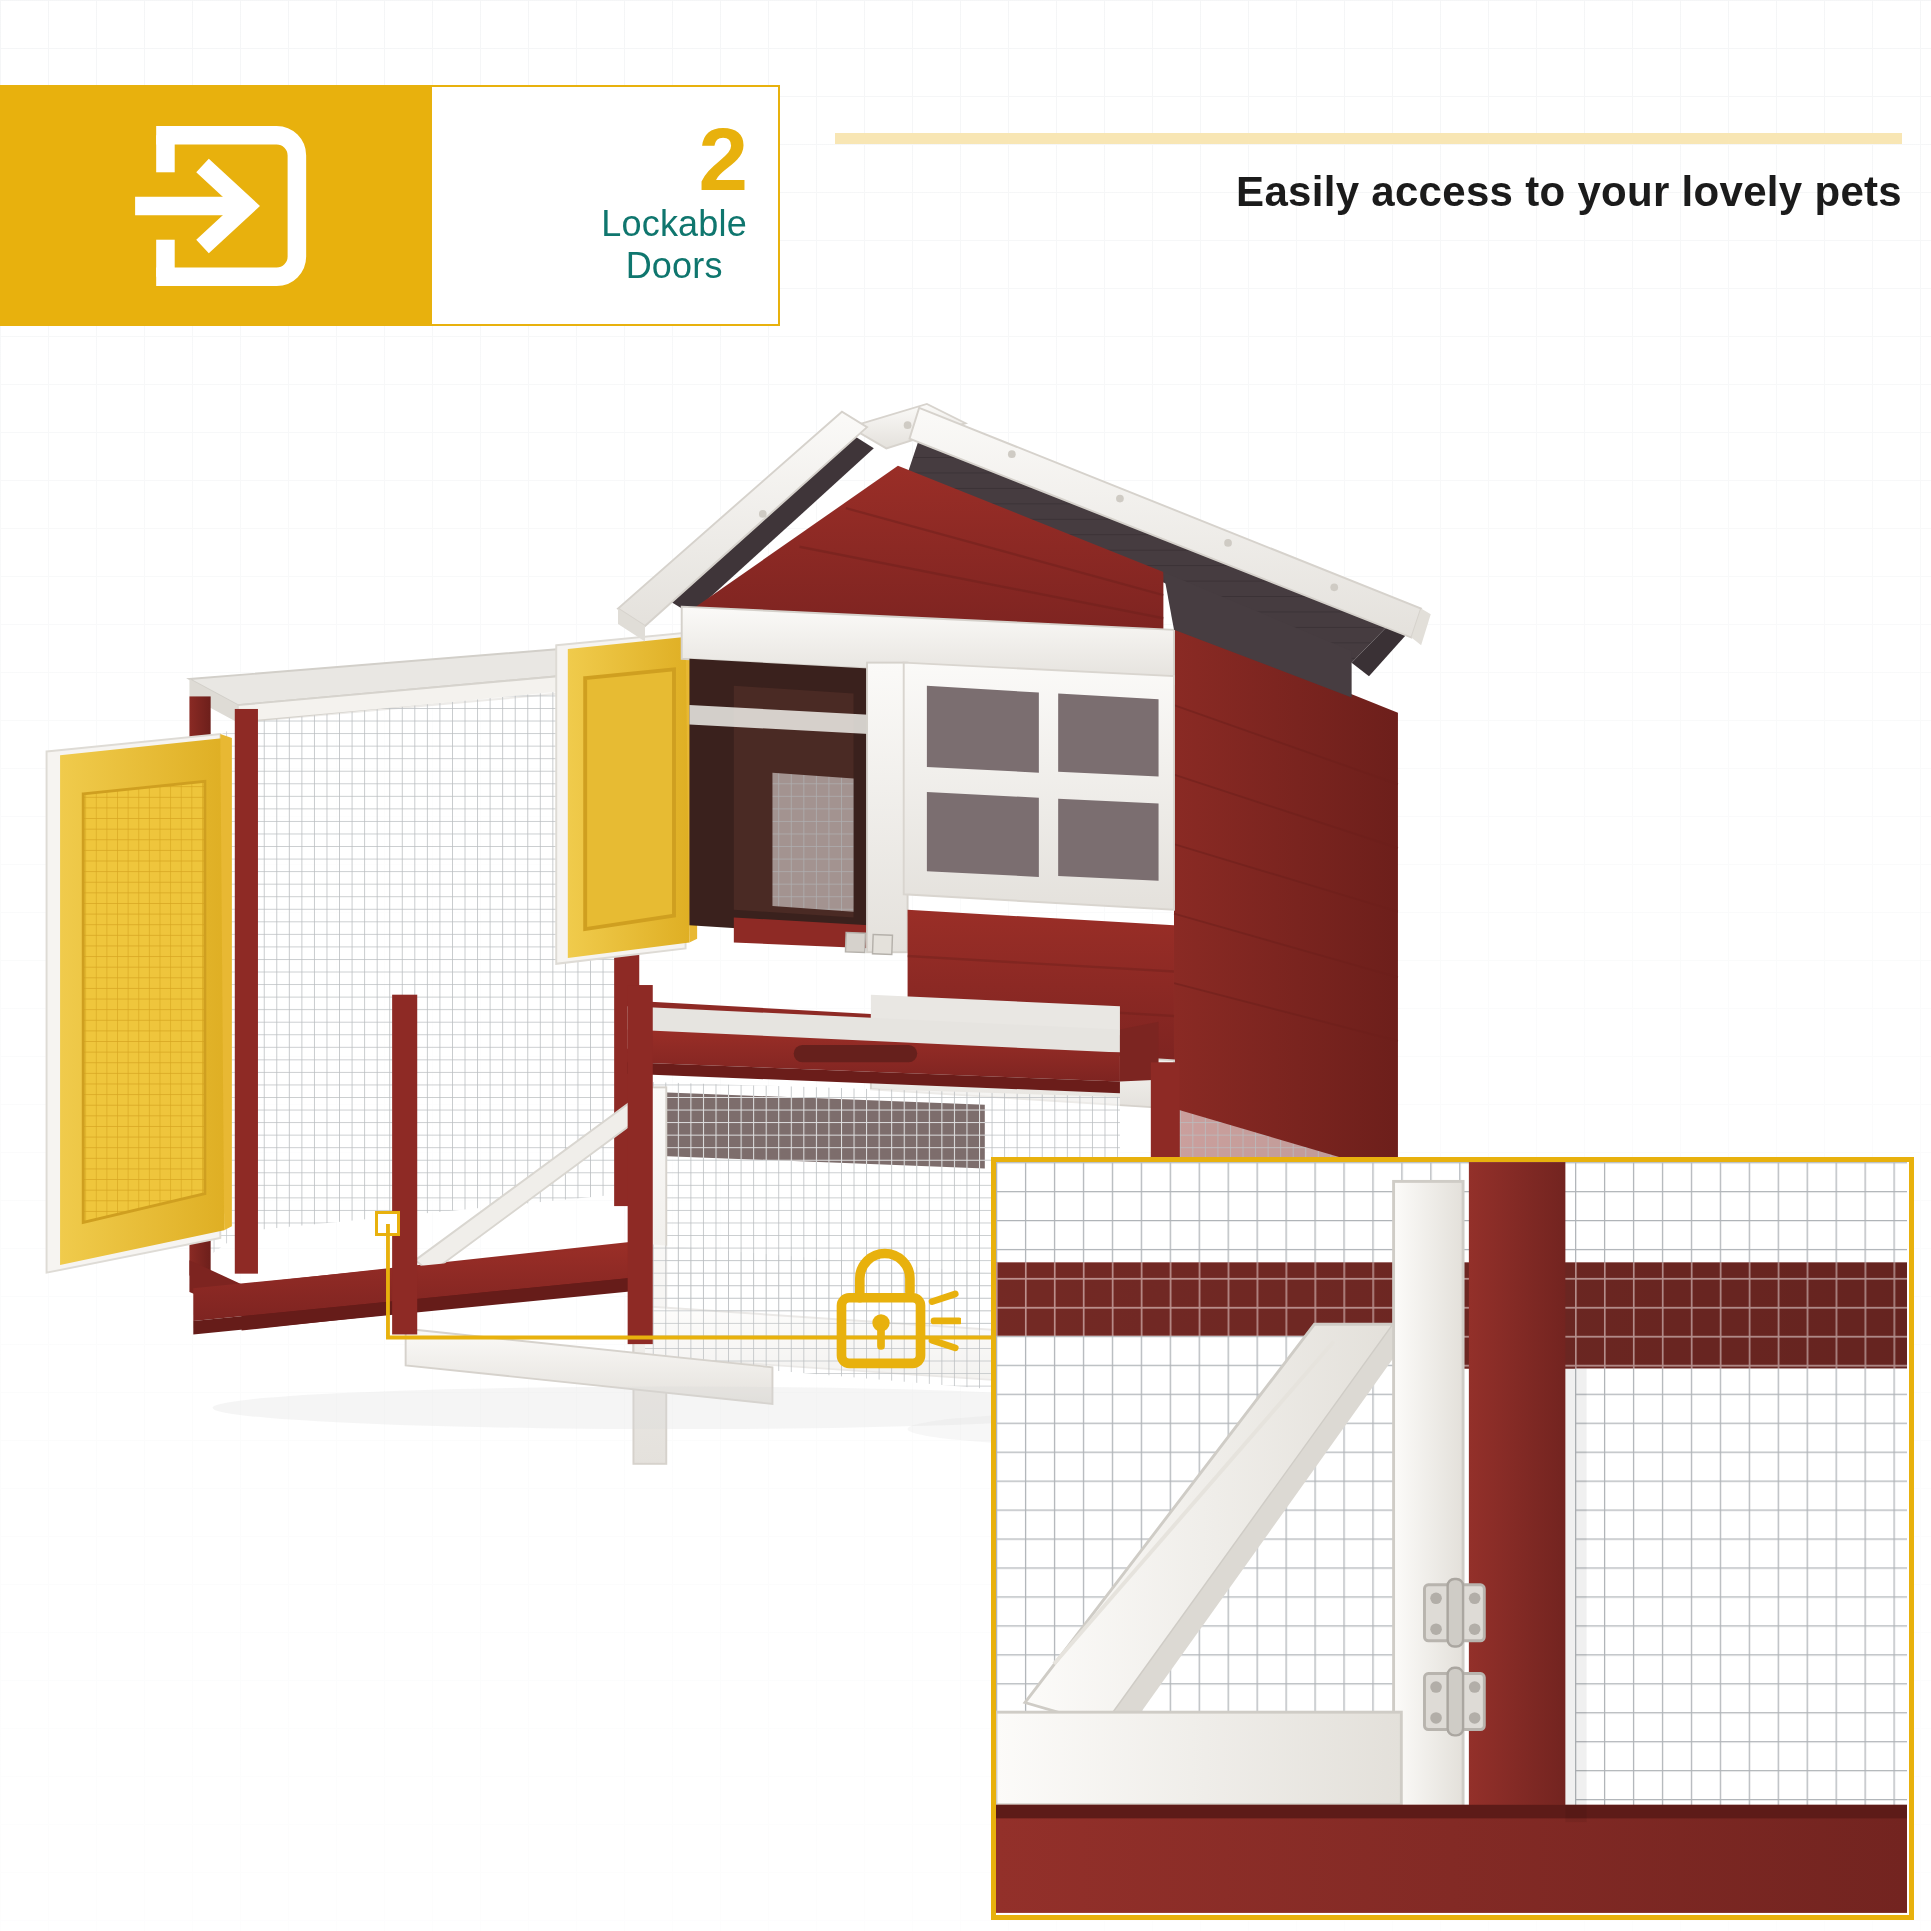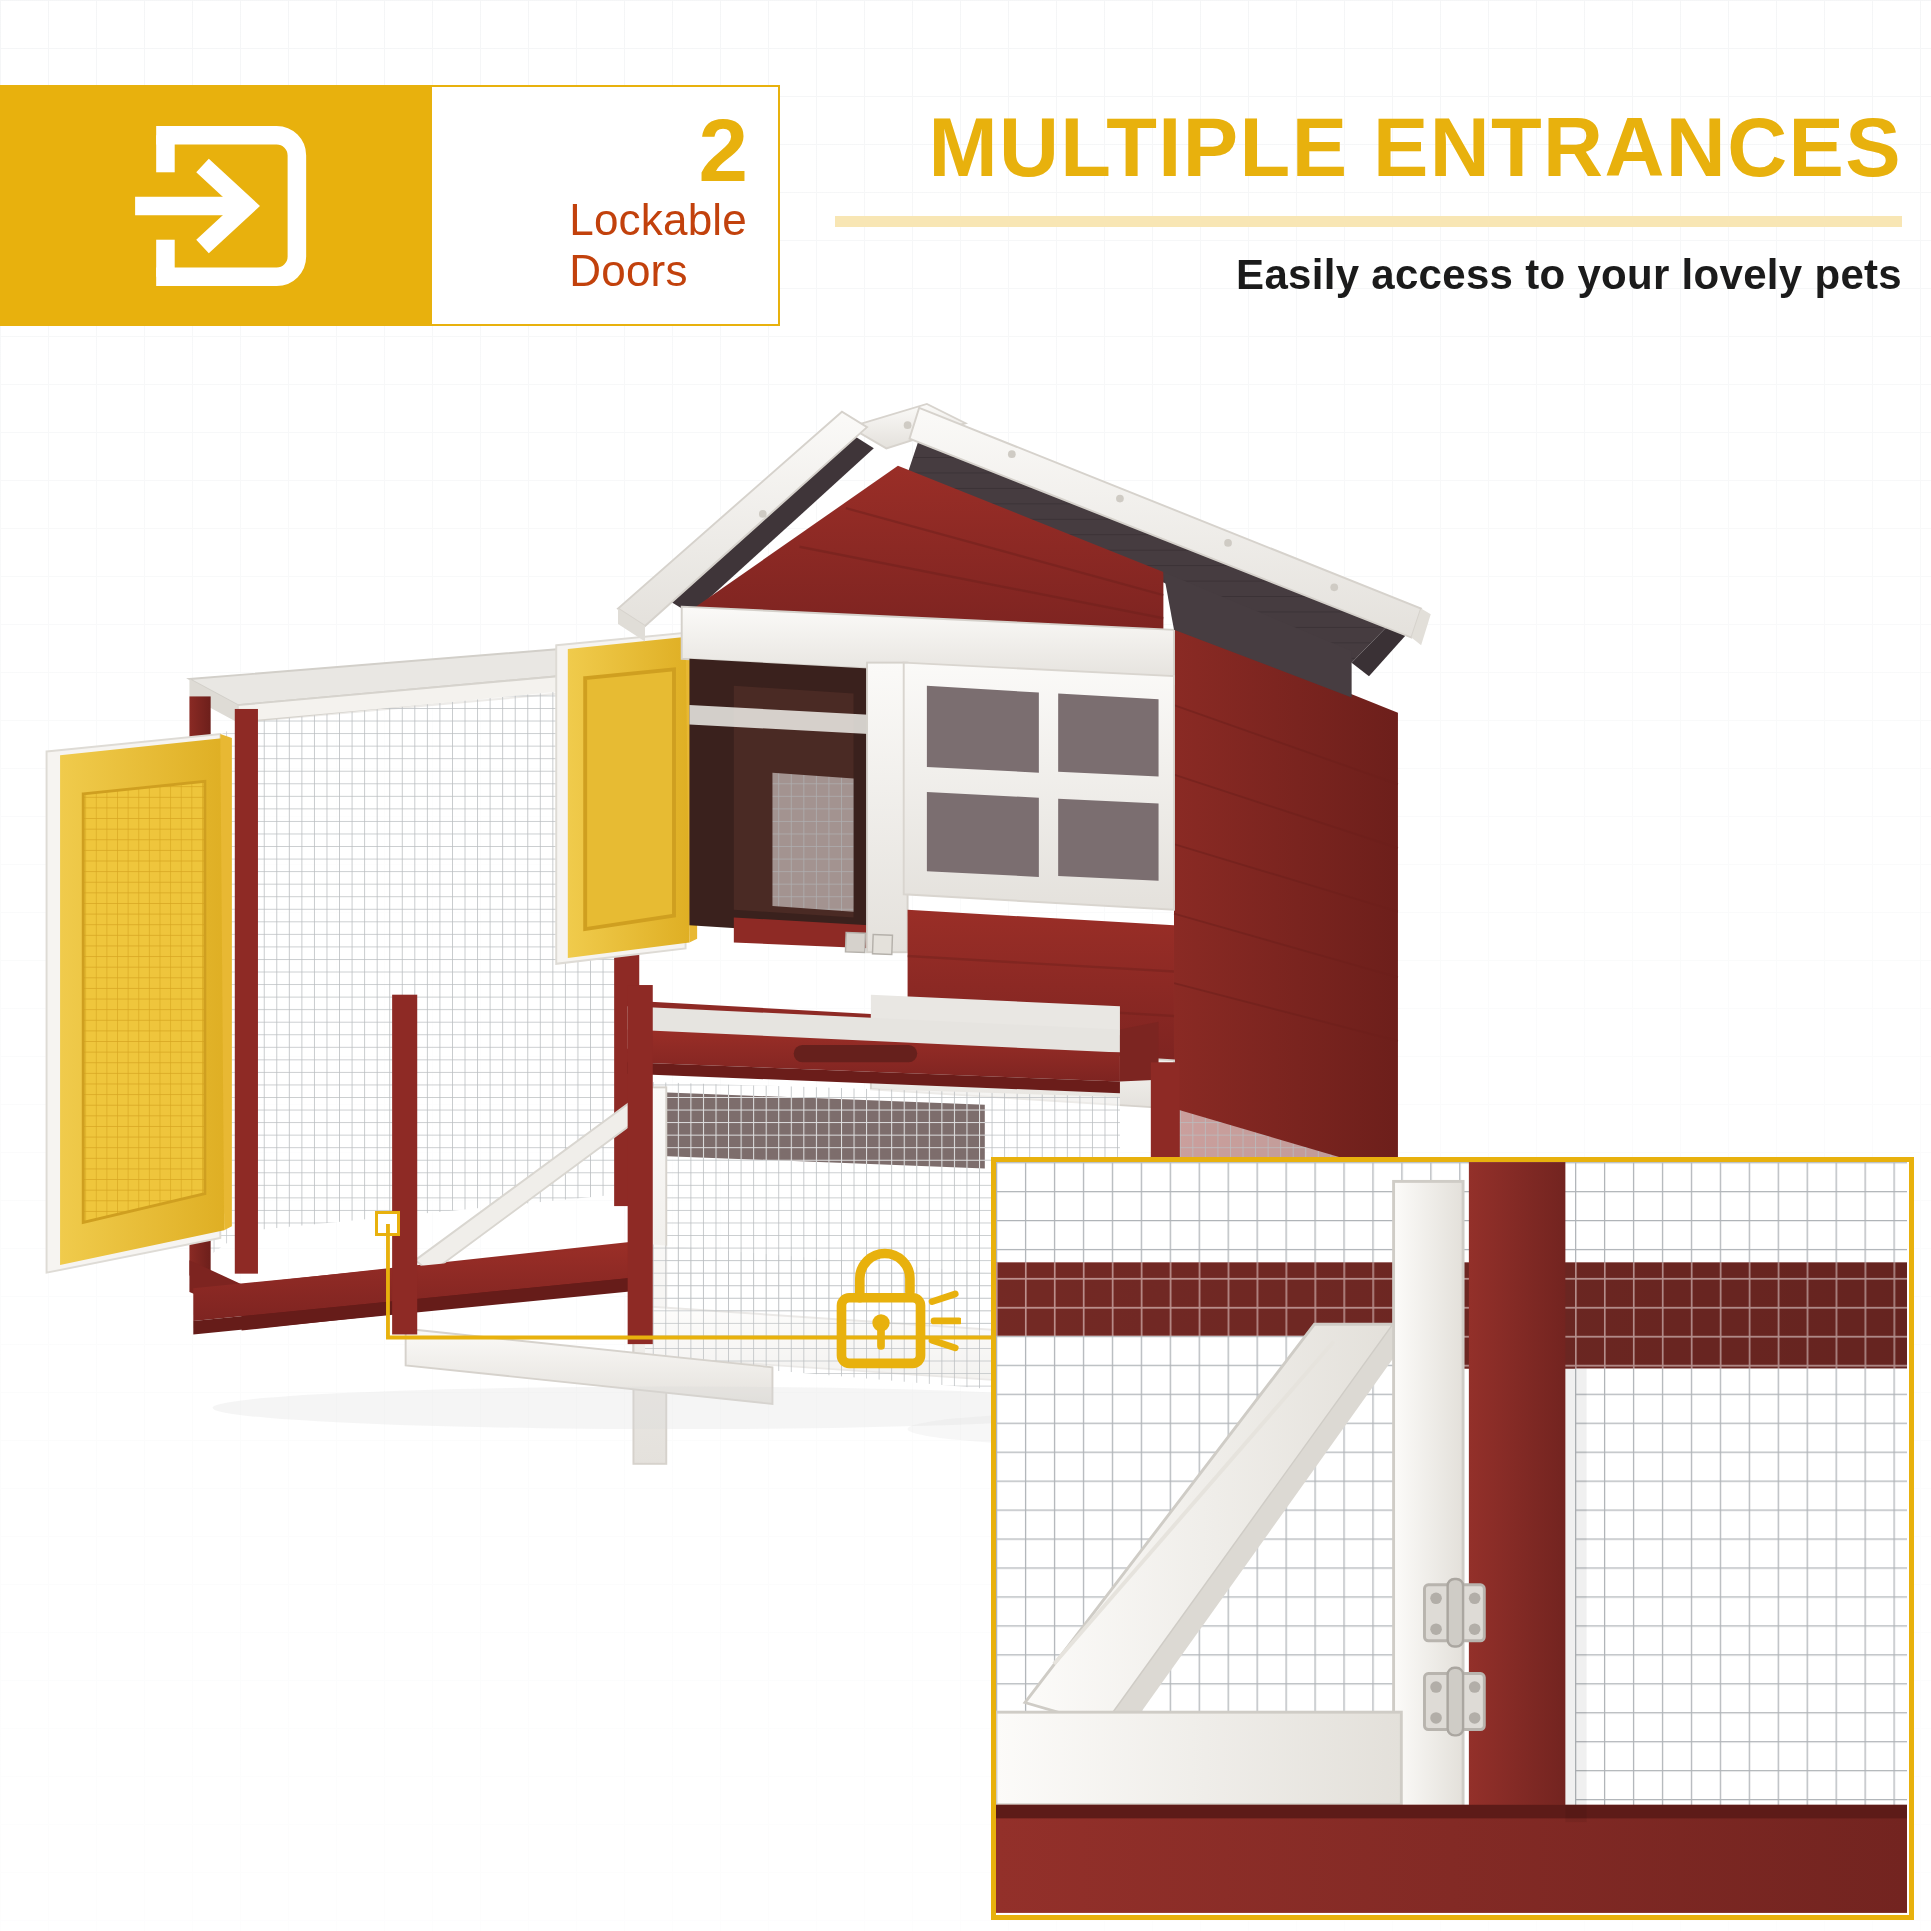--- a/index.html
+++ b/index.html
@@ -41,22 +41,22 @@
     border:2.9px solid #e8b10d;
     border-left:none;
     display:flex; flex-direction:column; align-items:flex-end; justify-content:center;
     padding:9.7px 31px 13.5px 0;
   }
   #count-num{
     color:#e8b10d; font-size:89px; font-weight:700; line-height:.92;
     letter-spacing:-1px; margin-bottom:1.9px;
   }
   #count-label{
-    color:#c2410c; font-size:44px; font-weight:400; line-height:1.18;
-    text-align:left; letter-spacing:0.2px;
+    color:#0f766e; font-size:36px; font-weight:400; line-height:1.18;
+    text-align:center; letter-spacing:0.2px;
   }
 
   #headline-wrap{
     position:absolute; left:811px; top:21px; width:1091px;
     display:flex; flex-direction:column; align-items:flex-end;
   }
   #headline{
     color:#e8b10d; font-size:83px; font-weight:700; line-height:1.0;
     letter-spacing:1.4px; text-align:right; white-space:nowrap;
   }
@@ -114,21 +114,20 @@
 
   <div id="count-box">
     <div id="count-num">2</div>
     <div id="count-label">
       <span>Lockable</span><br>
       <span>Doors</span>
     </div>
   </div>
 
   <div id="headline-wrap">
-    <div id="headline">MULTIPLE ENTRANCES</div>
     <div id="headline-rule"></div>
     <div id="subheadline">Easily access to your lovely pets</div>
   </div>
 </div>
 
 <div id="scene">
 <svg viewBox="0 0 2000 1670" xmlns="http://www.w3.org/2000/svg">
   <defs>
 
     <pattern id="mesh" width="13" height="13" patternUnits="userSpaceOnUse">

